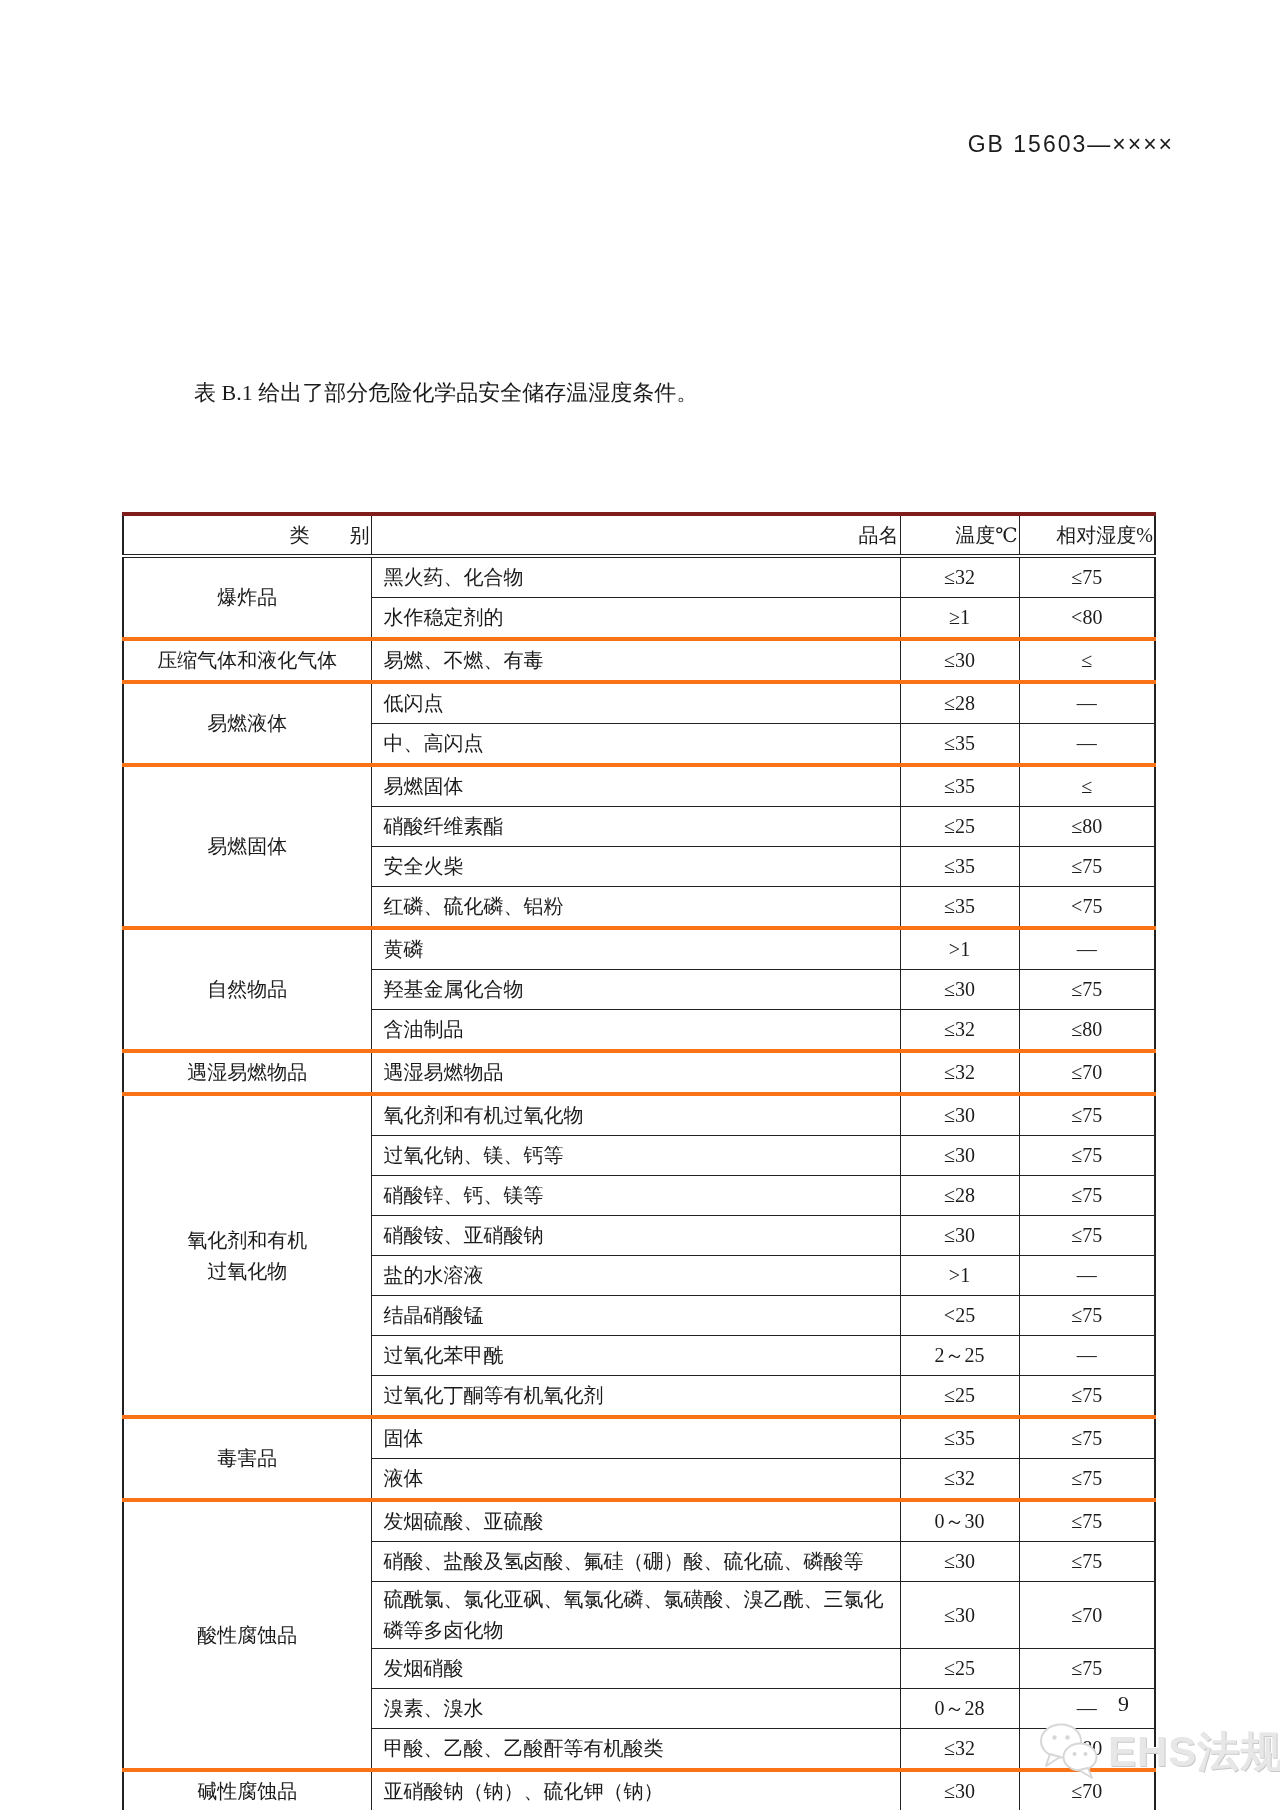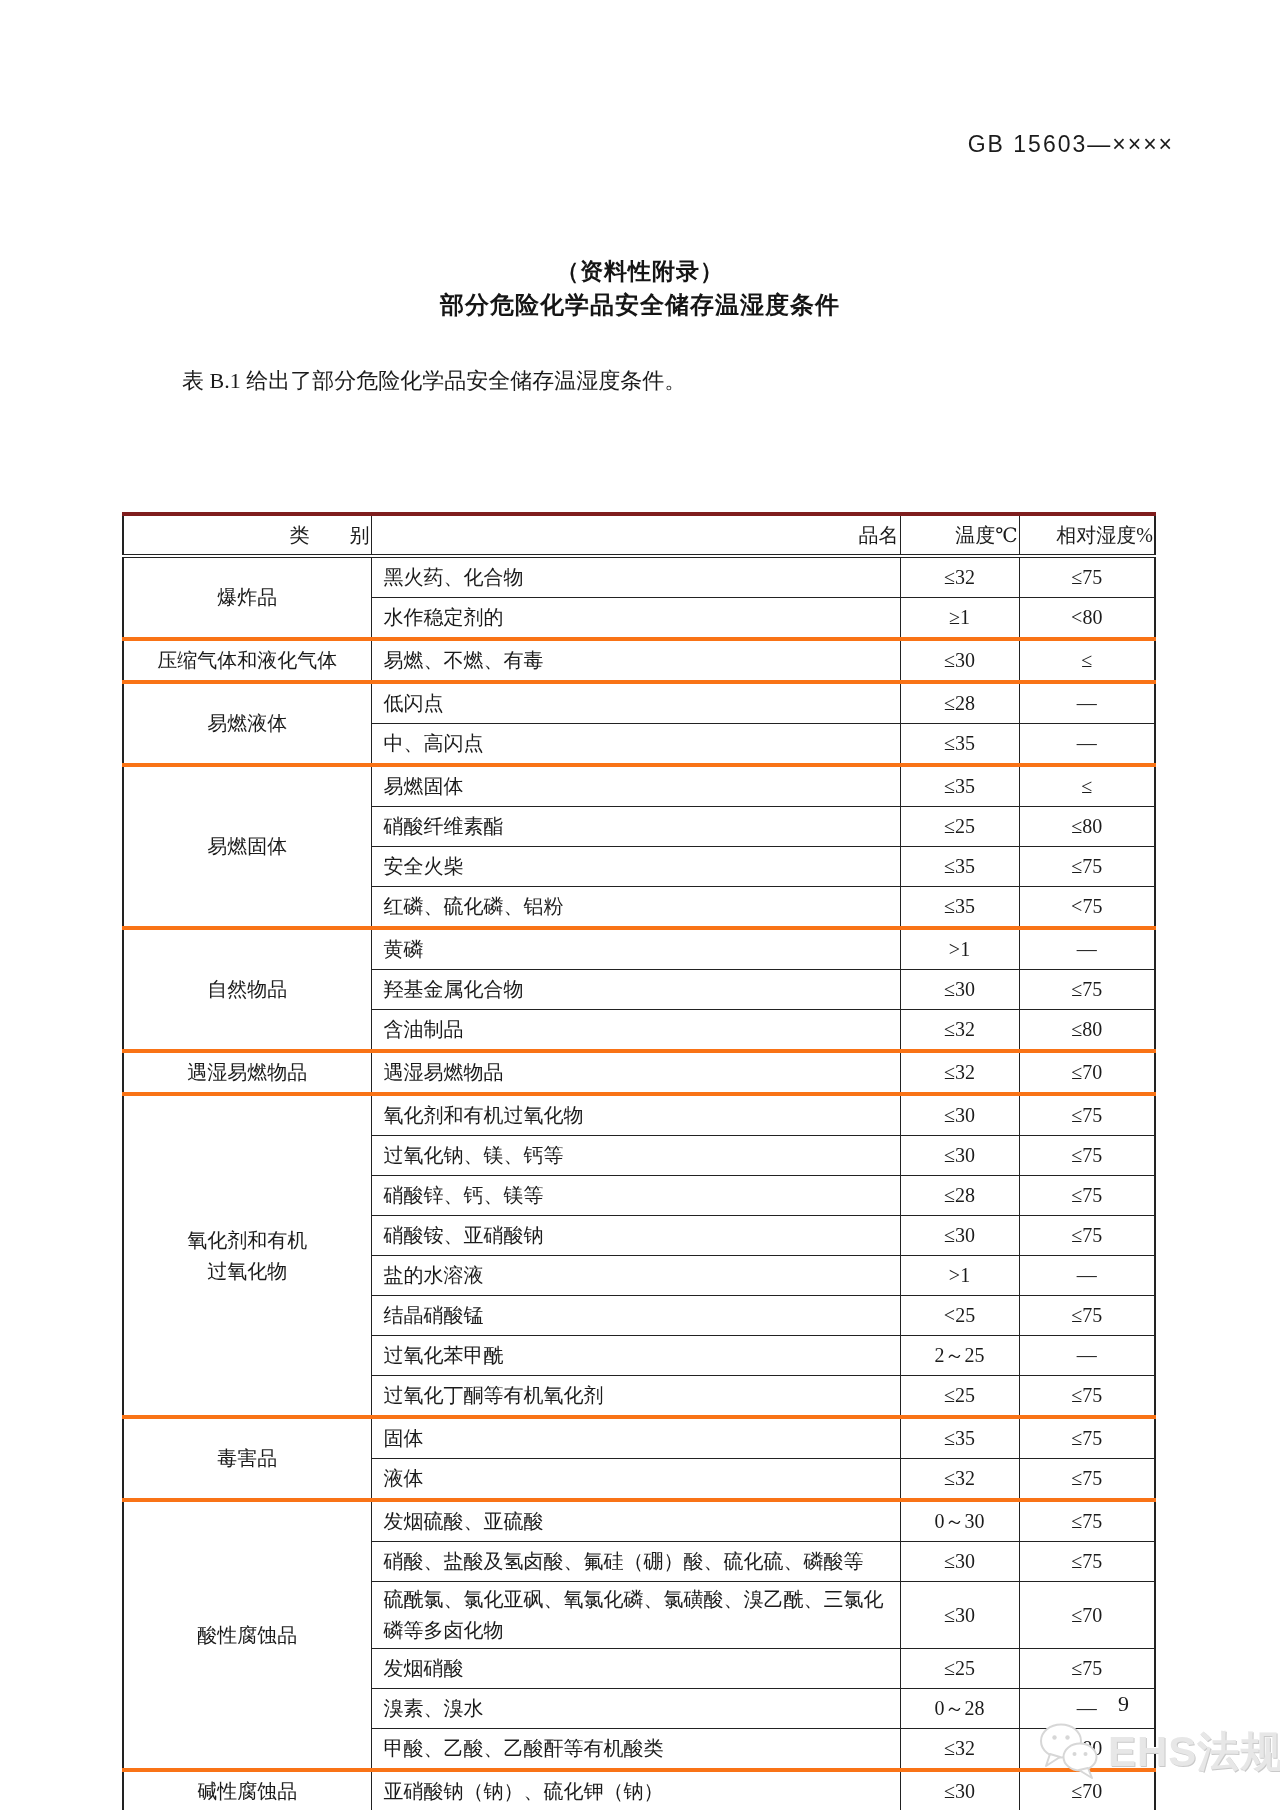--- a/index.html
+++ b/index.html
@@ -15,21 +15,21 @@
   }
   .center-line {
     position:absolute; left:0; width:100%; text-align:center;
     font-family:"Liberation Sans","DejaVu Sans",sans-serif; font-weight:bold;
     color:#151515;
   }
   .appendix-title    { top:222px; font-size:25px; letter-spacing:4px; }
   .appendix-subtitle { top:256px; font-size:23px; letter-spacing:1px; }
   .appendix-heading  { top:289px; font-size:24px; letter-spacing:1px; }
   .intro {
-    position:absolute; top:366px; left:130px; margin:0; width:900px;
+    position:absolute; top:366px; left:130px; margin:12px; width:900px;
     font-size:22px; text-indent:52px; color:#1b1b1b;
   }
   .table-caption {
     position:absolute; top:444px; left:0; width:100%; text-align:center;
     font-family:"Liberation Sans","DejaVu Sans",sans-serif; font-weight:bold;
     font-size:22px; letter-spacing:1px; color:#151515;
   }
   table.data-table {
     position:absolute; left:122px; top:512px; width:1032px;
     border-collapse:collapse; table-layout:fixed;
@@ -61,22 +61,20 @@
     text-shadow:1px 1px 0 #c9c9c9, -1px -1px 0 #ffffff; white-space:nowrap;
   }
 </style>
 </head>
 <body>
 
 <div class="page">
 
   <div class="doc-number">GB 15603—××××</div>
 
-  <div class="center-line appendix-subtitle">（资料性附录）</div>
-  <div class="center-line appendix-heading">部分危险化学品安全储存温湿度条件</div>
 
   <p class="intro">表 B.1 给出了部分危险化学品安全储存温湿度条件。</p>
 
 
   <table class="data-table">
     <colgroup>
       <col style="width:248px">
       <col style="width:529px">
       <col style="width:119px">
       <col style="width:136px">

